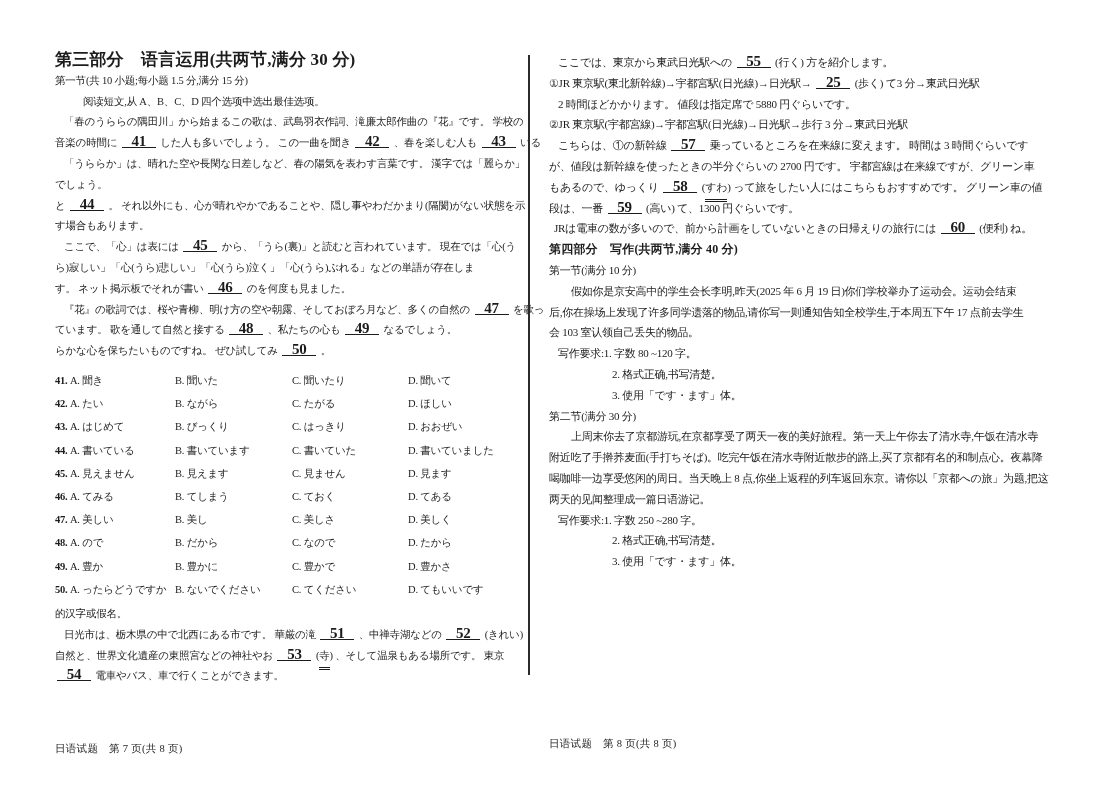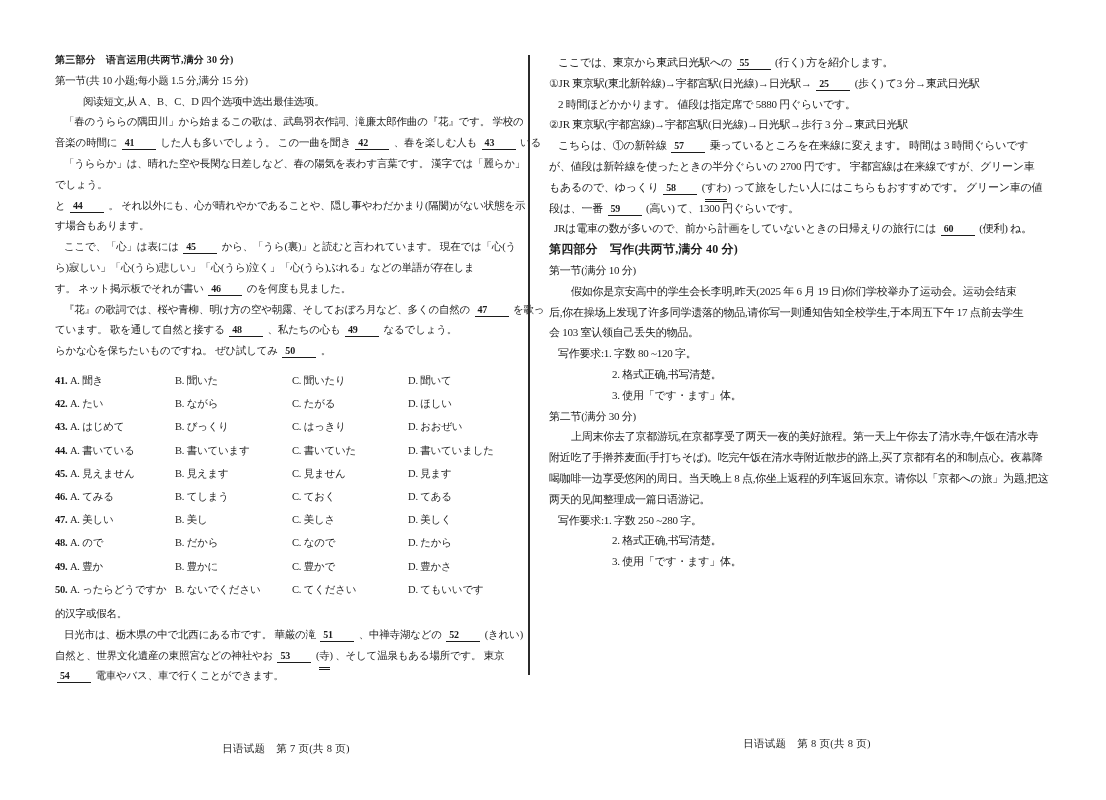--- a/index.html
+++ b/index.html
@@ -10,43 +10,43 @@
   }
   .page{position:absolute;top:50px;}
   .p7{left:55px;width:462px;}
   .p8{left:549px;width:516px;top:52px;}
   .divider{position:absolute;left:528px;top:55px;width:2px;height:620px;background:#2b2b2b;}
   .line{
     font-size:10.5px;line-height:20.8px;letter-spacing:-0.2px;
     white-space:nowrap;
   }
   .p8 .line{font-size:11px;line-height:20.8px;letter-spacing:-0.25px;}
-  .line.b{font-weight:bold;font-size:10px;letter-spacing:0.2px;}
+  .line.b{font-weight:bold;font-size:17px;letter-spacing:0.2px;}
   .p8 .line.b{font-size:12px;}
   .line.i05{text-indent:5px;}
   .line.i1{text-indent:9px;}
   .line.i2{text-indent:22px;}
   .line.i25{text-indent:28px;}
   .line.req{padding-left:63px;}
   .blank{
     display:inline-block;min-width:28px;padding:0 3px;margin:0 2px;
     border-bottom:1px solid #1c1c1c;
-    font-weight:bold;font-size:10px;line-height:12px;
+    font-weight:bold;text-align:center;font-size:15px;line-height:12px;
     text-indent:0;
   }
   .dbl{border-bottom:3px double #1c1c1c;padding-bottom:6px;}
   .qblock{margin:7px 0 3px 0;}
   .qrow{display:flex;line-height:23.2px;font-size:10.5px;letter-spacing:-0.2px;white-space:nowrap;}
   .qrow .qc{flex:0 0 auto;}
   .qrow .qc:nth-child(1){width:120px;font-weight:normal;}
   .qrow .qc:nth-child(1) .qn{font-weight:bold;}
   .qrow .qc:nth-child(2){width:117px;}
   .qrow .qc:nth-child(3){width:116px;}
   .footer{
-    position:absolute;left:0;width:100%;text-align:center;
+    position:absolute;left:0;width:100%;text-align:left;
     font-size:10.5px;letter-spacing:0.3px;white-space:nowrap;
   }
   .p7 .footer{top:692px;}
   .p8 .footer{top:685px;}
 </style>
 </head>
 <body>
 
 <div class="page p7">
   <div>

